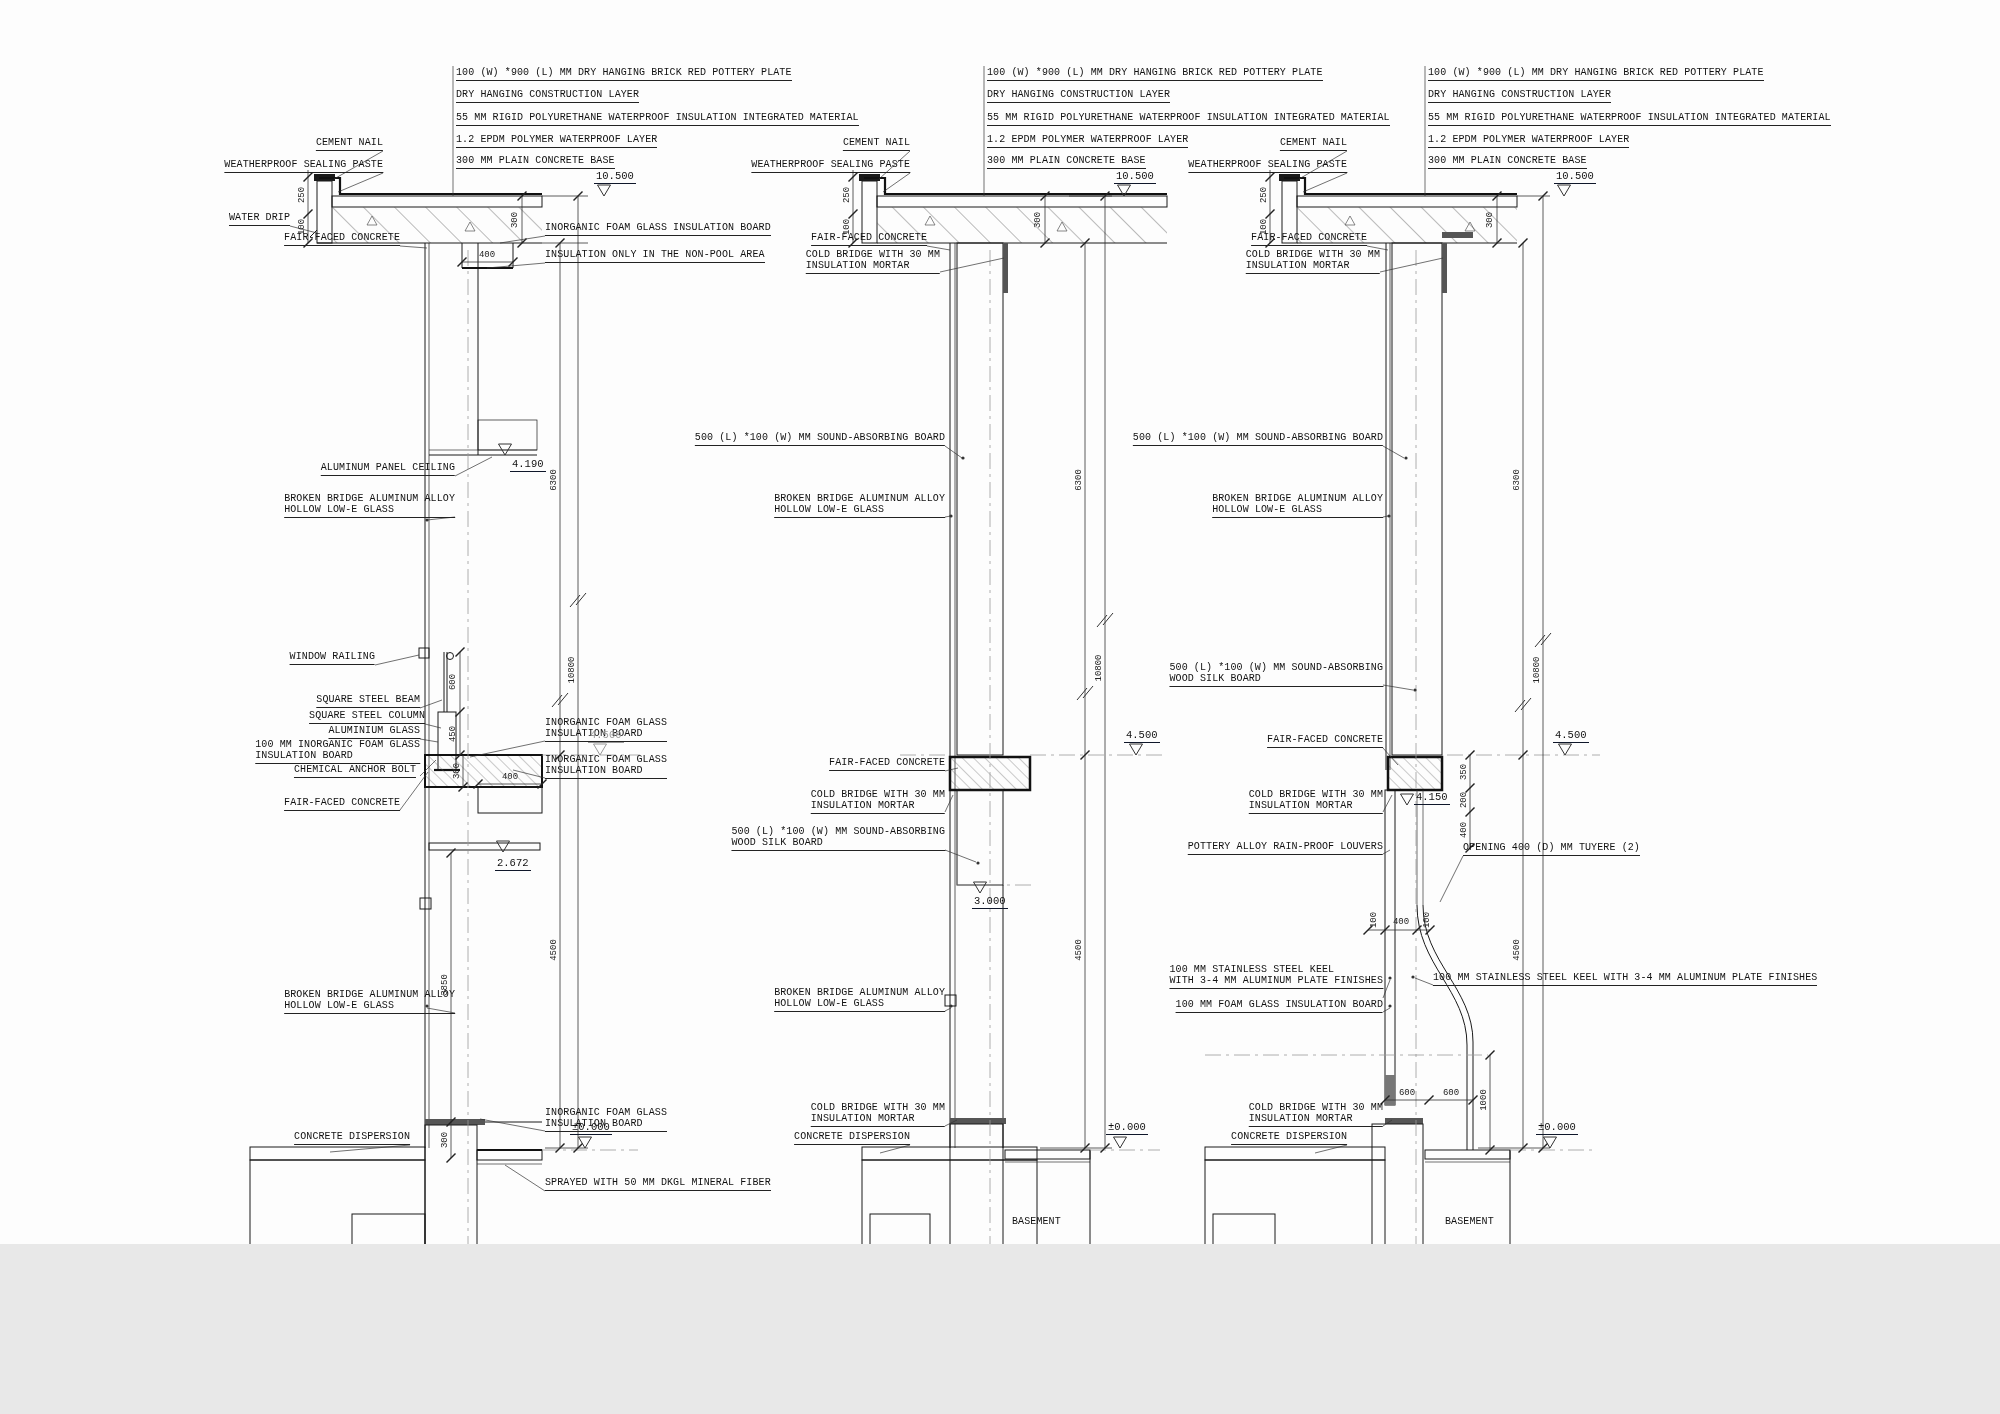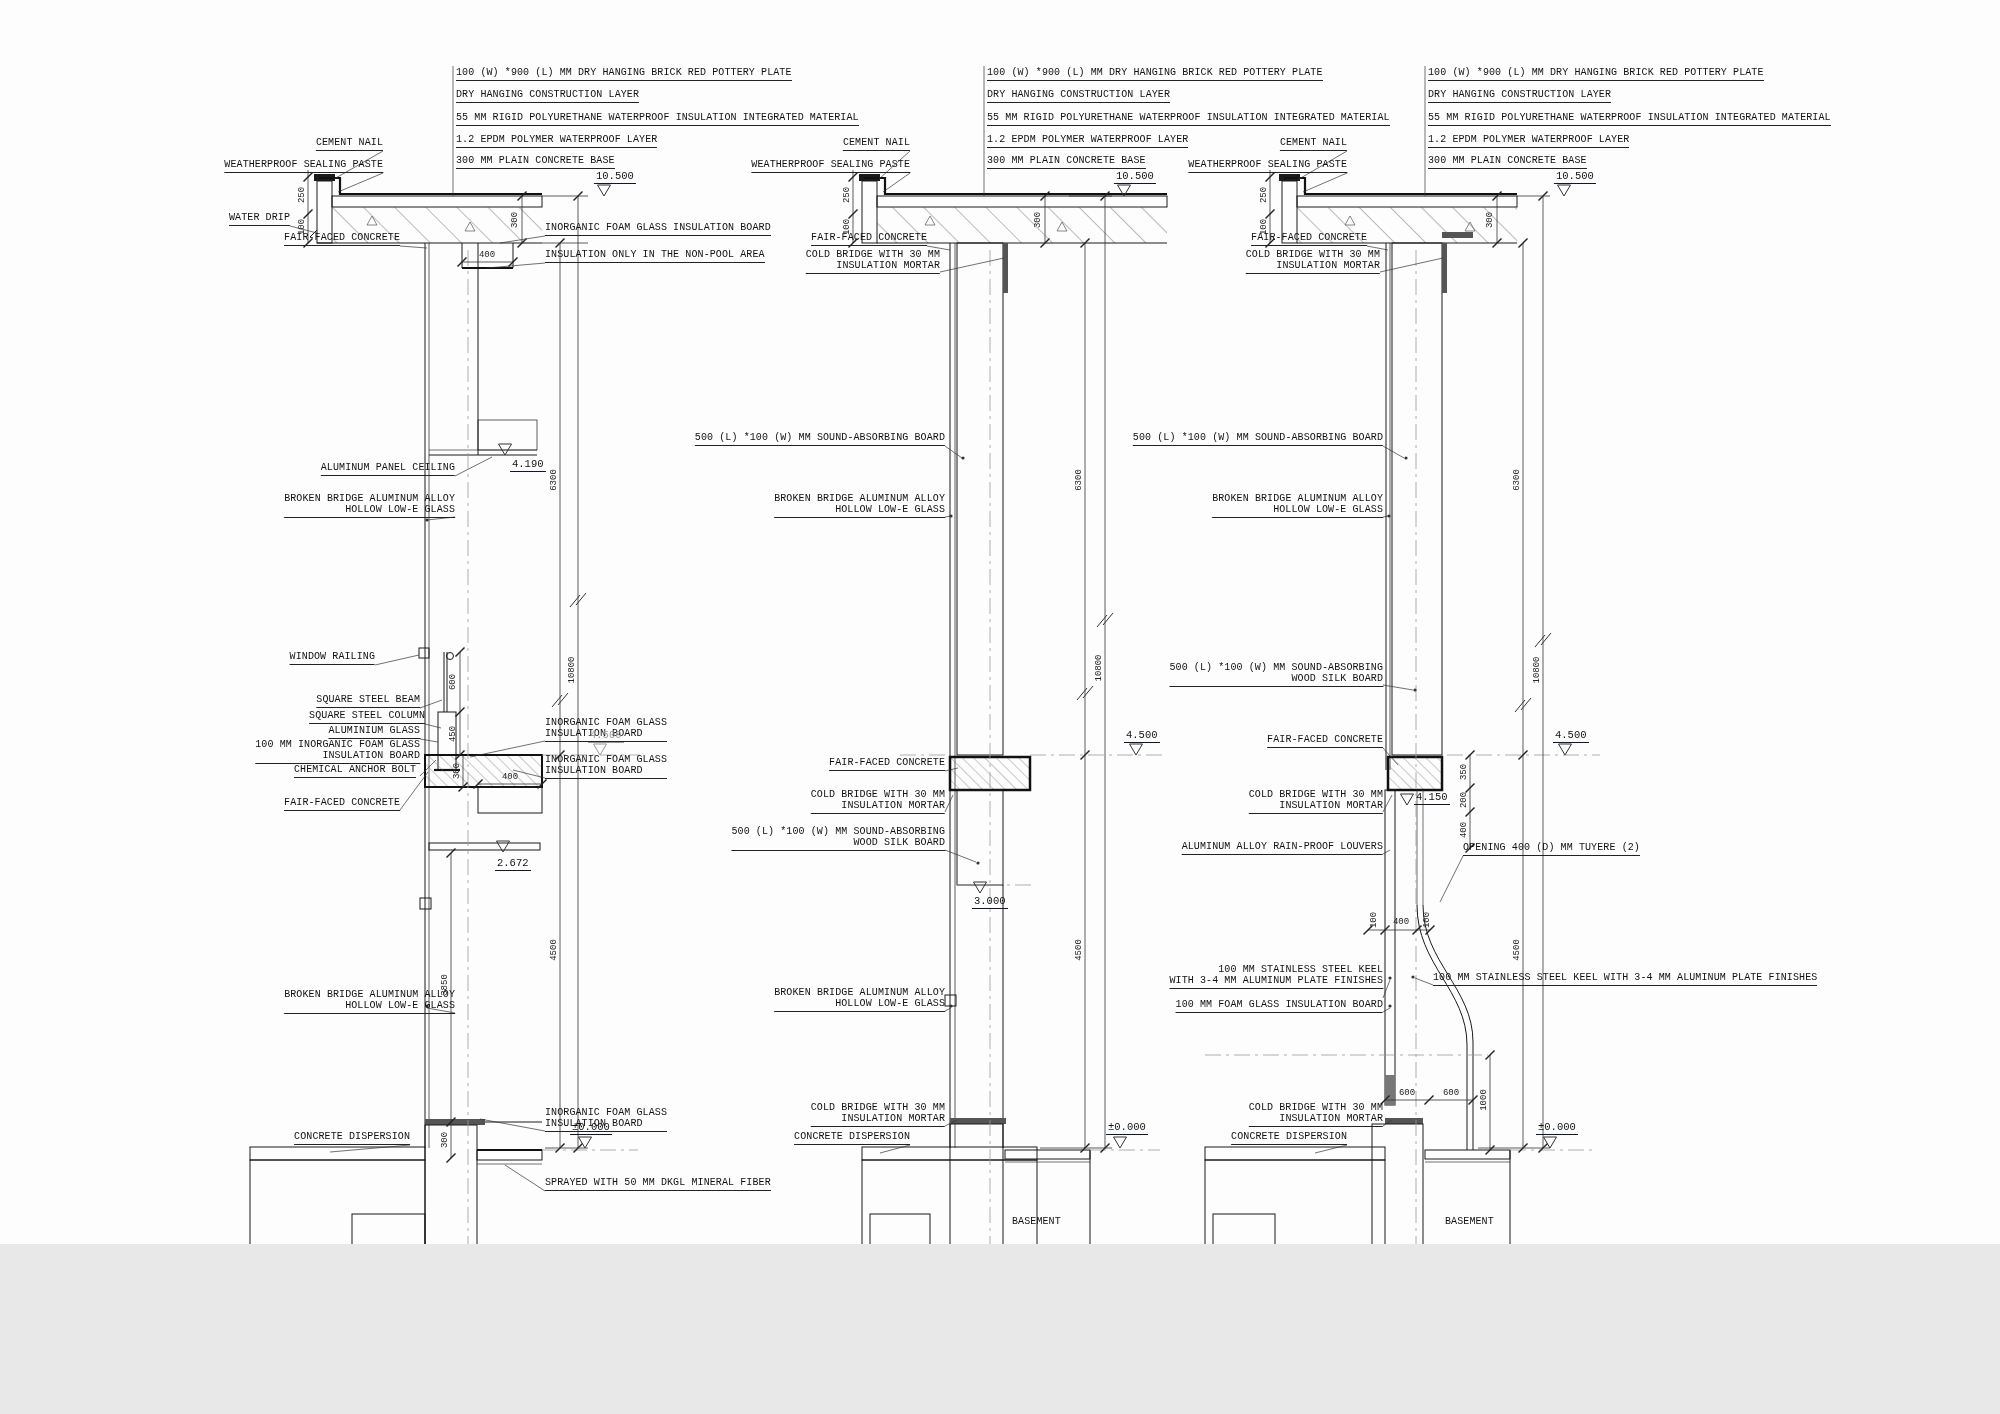--- a/index.html
+++ b/index.html
@@ -1,21 +1,21 @@
 <!DOCTYPE html>
 <html><head>
 <meta charset="utf-8">
 <style>
   html,body{margin:0;padding:0;background:#e8e8e8}
   #sheet{position:relative;width:2000px;height:1244px;background:#fdfdfd;
          font-family:Liberation Mono, monospace;color:#111;overflow:hidden}
   #linework{position:absolute;left:0;top:0}
   .lb{position:absolute;font-size:10px;line-height:1.12;letter-spacing:.1px;white-space:pre-line}
   .ul{border-bottom:1px solid #222;padding-bottom:1.5px}
-  .ra{transform:translateX(-100%);text-align:right}
+  .ra{transform:translateX(-100%);}
   .dim{position:absolute;font-size:9px;color:#222;white-space:nowrap;transform:translate(-50%,-50%)}
   .rot{transform:translate(-50%,-50%) rotate(-90deg)}
   .elev{position:absolute;font-size:10.5px;border-bottom:1px solid #0f172a;padding:0 2px 1px;white-space:nowrap}
   .grey{color:#999;border-color:#999}
   .title{position:absolute;font-size:17.5px;border-bottom:2px solid #14532d;padding:0 5px 4px;
          transform:translateX(-50%);white-space:nowrap}
   .circ{position:absolute;width:21px;height:21px;border:1.2px solid #555;border-radius:50%;
         font-size:10px;text-align:center;line-height:21px;transform:translate(-50%,-50%);background:#fff}
   
   .s1{fill:none;stroke:#1a1a1a;stroke-width:1}
@@ -440,21 +440,21 @@
 <div class="lb ul ra" style="left:1380px;top:249px">COLD BRIDGE WITH 30 MM
 INSULATION MORTAR</div>
 <div class="lb ul ra" style="left:1383px;top:432px">500 (L) *100 (W) MM SOUND-ABSORBING BOARD</div>
 <div class="lb ul ra" style="left:1383px;top:493px">BROKEN BRIDGE ALUMINUM ALLOY
 HOLLOW LOW-E GLASS</div>
 <div class="lb ul ra" style="left:1383px;top:662px">500 (L) *100 (W) MM SOUND-ABSORBING
 WOOD SILK BOARD</div>
 <div class="lb ul ra" style="left:1383px;top:734px">FAIR-FACED CONCRETE</div>
 <div class="lb ul ra" style="left:1383px;top:789px">COLD BRIDGE WITH 30 MM
 INSULATION MORTAR</div>
-<div class="lb ul ra" style="left:1383px;top:841px">ALUMINUM ALLOY RAIN-PROOF LOUVERS</div>
+<div class="lb ul ra" style="left:1383px;top:841px">POTTERY ALLOY RAIN-PROOF LOUVERS</div>
 <div class="lb ul" style="left:1463px;top:842px">OPENING 400 (D) MM TUYERE (2)</div>
 <div class="lb ul ra" style="left:1383px;top:964px">100 MM STAINLESS STEEL KEEL
 WITH 3-4 MM ALUMINUM PLATE FINISHES</div>
 <div class="lb ul" style="left:1433px;top:972px">100 MM STAINLESS STEEL KEEL WITH 3-4 MM ALUMINUM PLATE FINISHES</div>
 <div class="lb ul ra" style="left:1383px;top:999px">100 MM FOAM GLASS INSULATION BOARD</div>
 <div class="lb ul ra" style="left:1383px;top:1102px">COLD BRIDGE WITH 30 MM
 INSULATION MORTAR</div>
 <div class="lb ul ra" style="left:1347px;top:1131px">CONCRETE DISPERSION</div>
 <div class="lb" style="left:1445px;top:1216px">BASEMENT</div>
 

